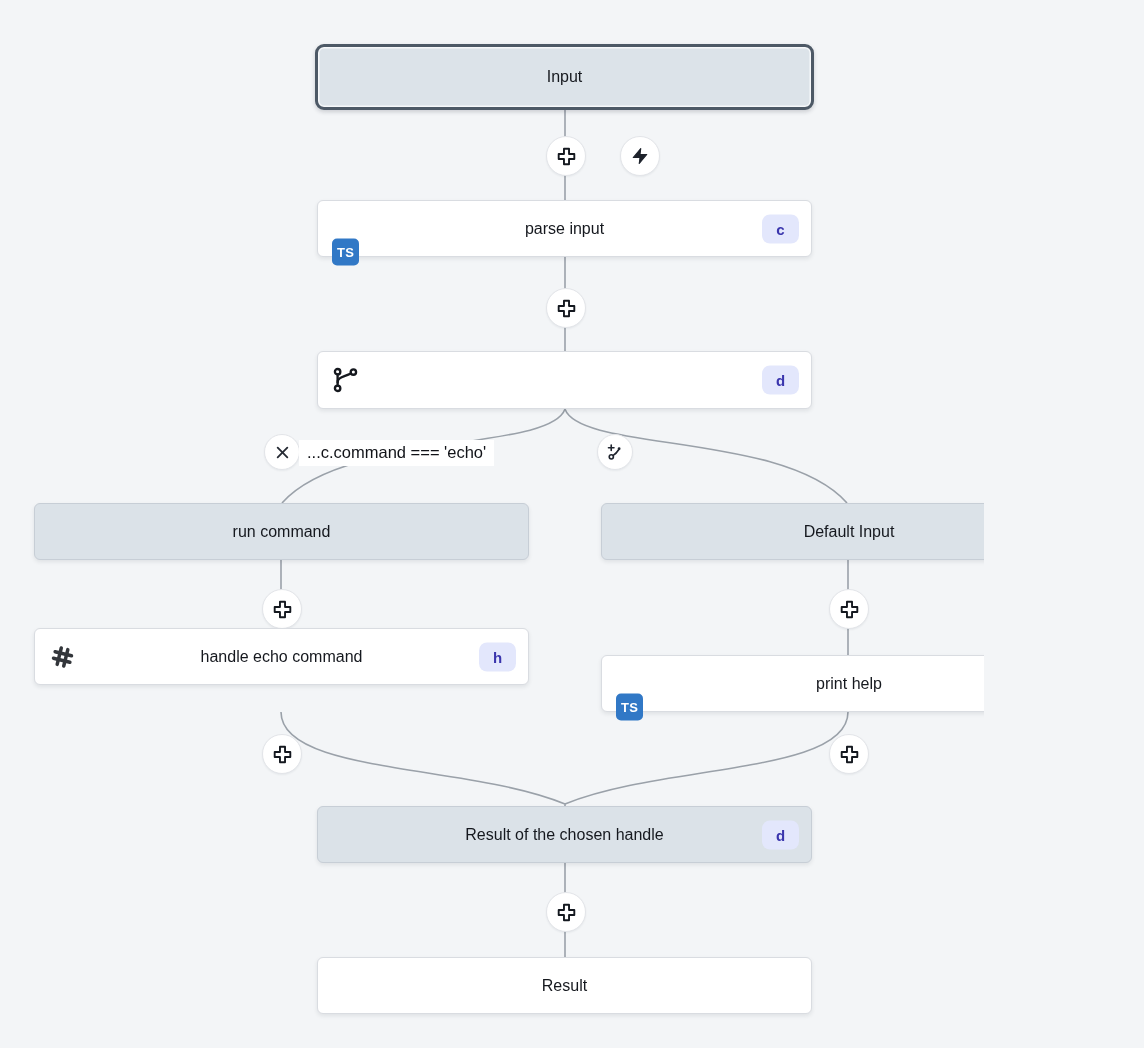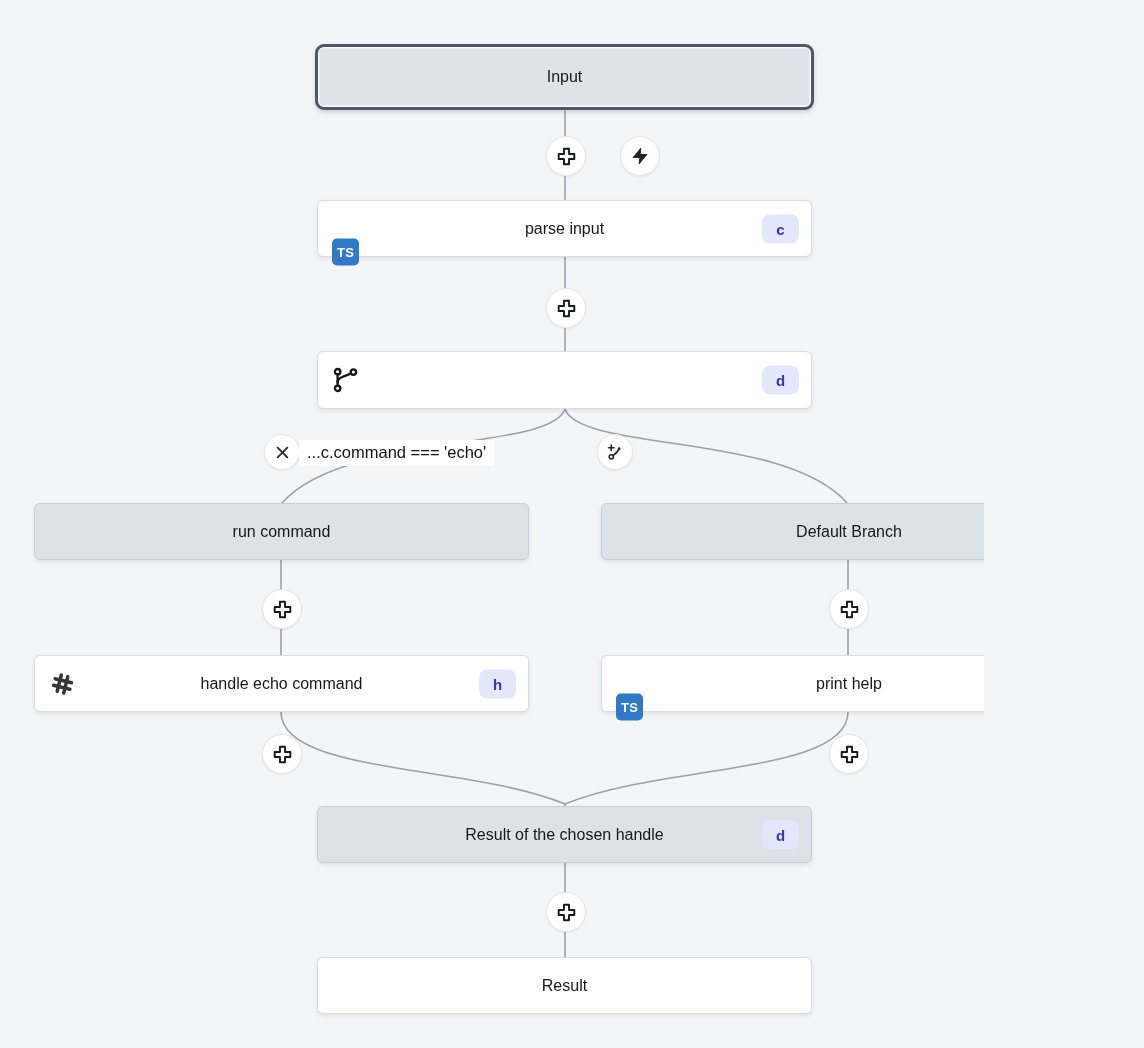--- a/index.html
+++ b/index.html
@@ -190,35 +190,35 @@
       <path d="M7.6 13.1 C10.2 11.4 11.8 9.6 13.1 7.4"></path>
       <circle cx="13.8" cy="6" r="1.5" fill="#1f242e" stroke="none"></circle>
     </svg>
   </div>
 
   <div class="node node-header" style="left:34px; top:503px; width:495px;">
     <div class="node-title">run command</div>
   </div>
 
   <div class="node node-header" style="left:601px; top:503px; width:496px;">
-    <div class="node-title">Default Branch</div>
+    <div class="node-title">Default Input</div>
   </div>
 
   <div class="circle-btn circle-38" style="left:262px; top:589px;">
     <svg width="19" height="19" viewBox="0 0 18 18">
       <path d="M6.6 1.6 h4.8 v5 h5 v4.8 h-5 v5 h-4.8 v-5 h-5 v-4.8 h5 z" fill="#ffffff" stroke="#14181f" stroke-width="1.8" stroke-linejoin="round"></path>
     </svg>
   </div>
   <div class="circle-btn circle-38" style="left:829px; top:589px;">
     <svg width="19" height="19" viewBox="0 0 18 18">
       <path d="M6.6 1.6 h4.8 v5 h5 v4.8 h-5 v5 h-4.8 v-5 h-5 v-4.8 h5 z" fill="#ffffff" stroke="#14181f" stroke-width="1.8" stroke-linejoin="round"></path>
     </svg>
   </div>
 
-  <div class="node node-white" style="left:34px; top:655px; width:495px;">
+  <div class="node node-white" style="left:34px; top:628px; width:495px;">
     <div class="node-icon">
       <svg width="27" height="27" viewBox="0 0 24 24" fill="none" stroke="#33363b" stroke-width="3.1" stroke-linecap="round">
         <g transform="rotate(14 12 12)">
           <line x1="9" y1="4.5" x2="9" y2="19.5"></line>
           <line x1="15" y1="4.5" x2="15" y2="19.5"></line>
           <line x1="4.5" y1="9" x2="19.5" y2="9"></line>
           <line x1="4.5" y1="15" x2="19.5" y2="15"></line>
         </g>
       </svg>
     </div>

